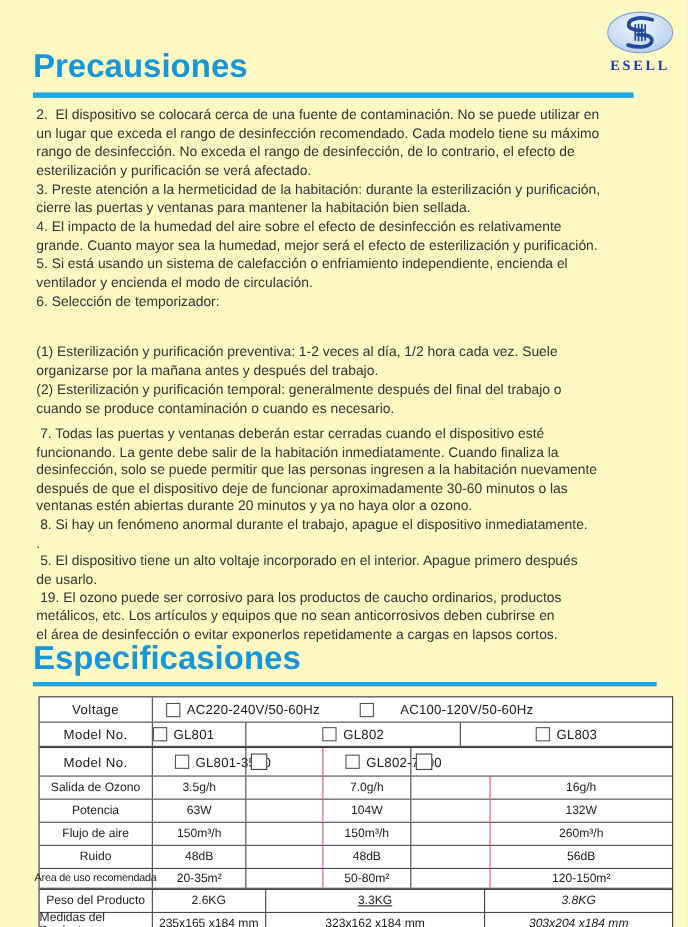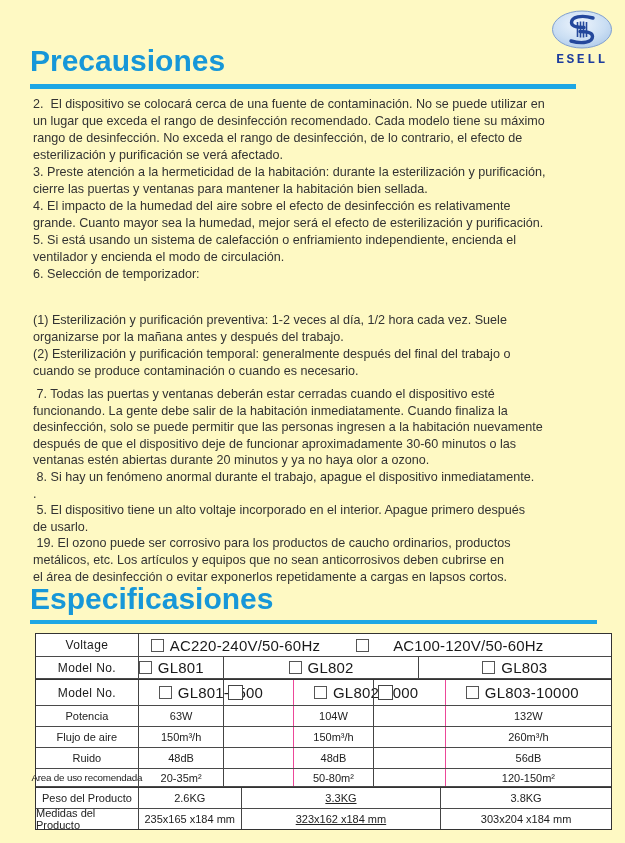--- a/index.html
+++ b/index.html
@@ -10,21 +10,21 @@
   
   .h-title{position:absolute;left:30px;font-size:30px;font-weight:bold;color:#1797d8;letter-spacing:0px;}
   #title1{top:44px;}
   #title2{top:582px;}
   .rule{position:absolute;left:30px;height:4.5px;background:#1ea7e4;}
   #rule1{top:84px;width:546px;}
   #rule2{top:620px;width:567px;height:4px;}
   
   .logo{position:absolute;left:547px;top:10px;width:70px;text-align:center;}
   .logo svg{display:block;margin:0 auto;}
-  .brand{margin-top:2px;font-family:Liberation Mono, monospace;font-weight:bold;
+  .brand{margin-top:2px;font-family:Liberation Serif, serif;font-weight:bold;
          font-size:13px;color:#1d3d9e;letter-spacing:2.5px;}
   
   .textblock{position:absolute;left:33px;width:585px;font-size:12.6px;line-height:17px;color:#333;}
   #body1{top:96px;}
   #body2{top:312px;}
   #body3{top:386px;line-height:16.6px;}
   .para{white-space:pre-wrap;margin:0;}
   
   .spec-table{position:absolute;left:35px;top:633px;width:577px;border:1.6px solid #333;box-sizing:border-box;background:#fff;}
   .tr{display:flex;align-items:stretch;border-bottom:1px solid #4a4a4a;}
@@ -39,30 +39,30 @@
   .c-volt{width:82.3%;}
   .c-v1{width:14.9%;}
   .c-m2{width:33.8%;}
   .c-m3{width:33.6%;}
   .c-s1{width:12.1%;}
   .c-v2{width:13.9%;}
   .c-s2{width:12.5%;}
   .c-v3{width:28.9%;}
   .c-w1{width:17.9%;}
   .c-w2{width:34.7%;text-decoration:underline;}
-  .c-w3{width:29.7%;}
+  .c-w3{width:29.7%;font-style:italic;}
   
   .bl-d{border-left:1px solid #444;}
   .bl-l{border-left:1px solid #ec4899;}
   
   .lbl-big{font-size:12px;color:#1a1a1a;letter-spacing:0.4px;}
   .lbl-med{font-size:11px;color:#222;}
   .lbl-sm{font-size:9.8px;color:#222;white-space:nowrap;letter-spacing:-0.2px;}
   .val{font-size:11px;color:#222;white-space:nowrap;}
-  .opt-text{font-size:15px;color:#1a1a1a;letter-spacing:0.2px;white-space:nowrap;text-align:right;}
+  .opt-text{font-size:12px;color:#1a1a1a;letter-spacing:0.2px;white-space:nowrap;text-align:right;}
   
   .cb{display:inline-block;width:11px;height:11px;border:1.2px solid #555;background:#fff;margin-right:6px;flex:none;}
   .cb.big{width:13px;height:13px;border:1.4px solid #444;margin-right:0;}
   
   .pad-volt{padding-left:12px;}
   .opt2{margin-left:36px;display:flex;align-items:center;gap:18px;}
   .opt1{display:flex;align-items:center;}
   .pad-m1{padding-left:0;}
   .pad-sub{padding-left:20px;}
   .pad-cbonly{padding-left:4px;}
@@ -176,26 +176,30 @@
       <div class="td c-s1 bl-d pad-cbonly">
         <span class="cb big"></span>
       </div>
       <div class="td c-v2 bl-l pad-sub">
         <span class="cb"></span>
         <span class="opt-text">GL802-7000</span>
       </div>
       <div class="td c-s2 bl-d pad-cbonly">
         <span class="cb big"></span>
       </div>
-      <div class="td c-v3 bl-l pad-sub">
-        <span class="cb"></span>
-        <span class="opt-text">GL803-10000</span>
-      </div>
-    </div>
-
+    </div>
+
+    <div class="tr hrd">
+      <div class="td c-lbl lbl-med">Salida de Ozono</div>
+      <div class="td c-v1 bl-d center val">3.5g/h</div>
+      <div class="td c-s1 bl-d"></div>
+      <div class="td c-v2 bl-l center val">7.0g/h</div>
+      <div class="td c-s2 bl-d"></div>
+      <div class="td c-v3 bl-l center val">16g/h</div>
+    </div>
 
     <div class="tr hrd">
       <div class="td c-lbl lbl-med">Potencia</div>
       <div class="td c-v1 bl-d center val">63W</div>
       <div class="td c-s1 bl-d"></div>
       <div class="td c-v2 bl-l center val">104W</div>
       <div class="td c-s2 bl-d"></div>
       <div class="td c-v3 bl-l center val">132W</div>
     </div>
 

